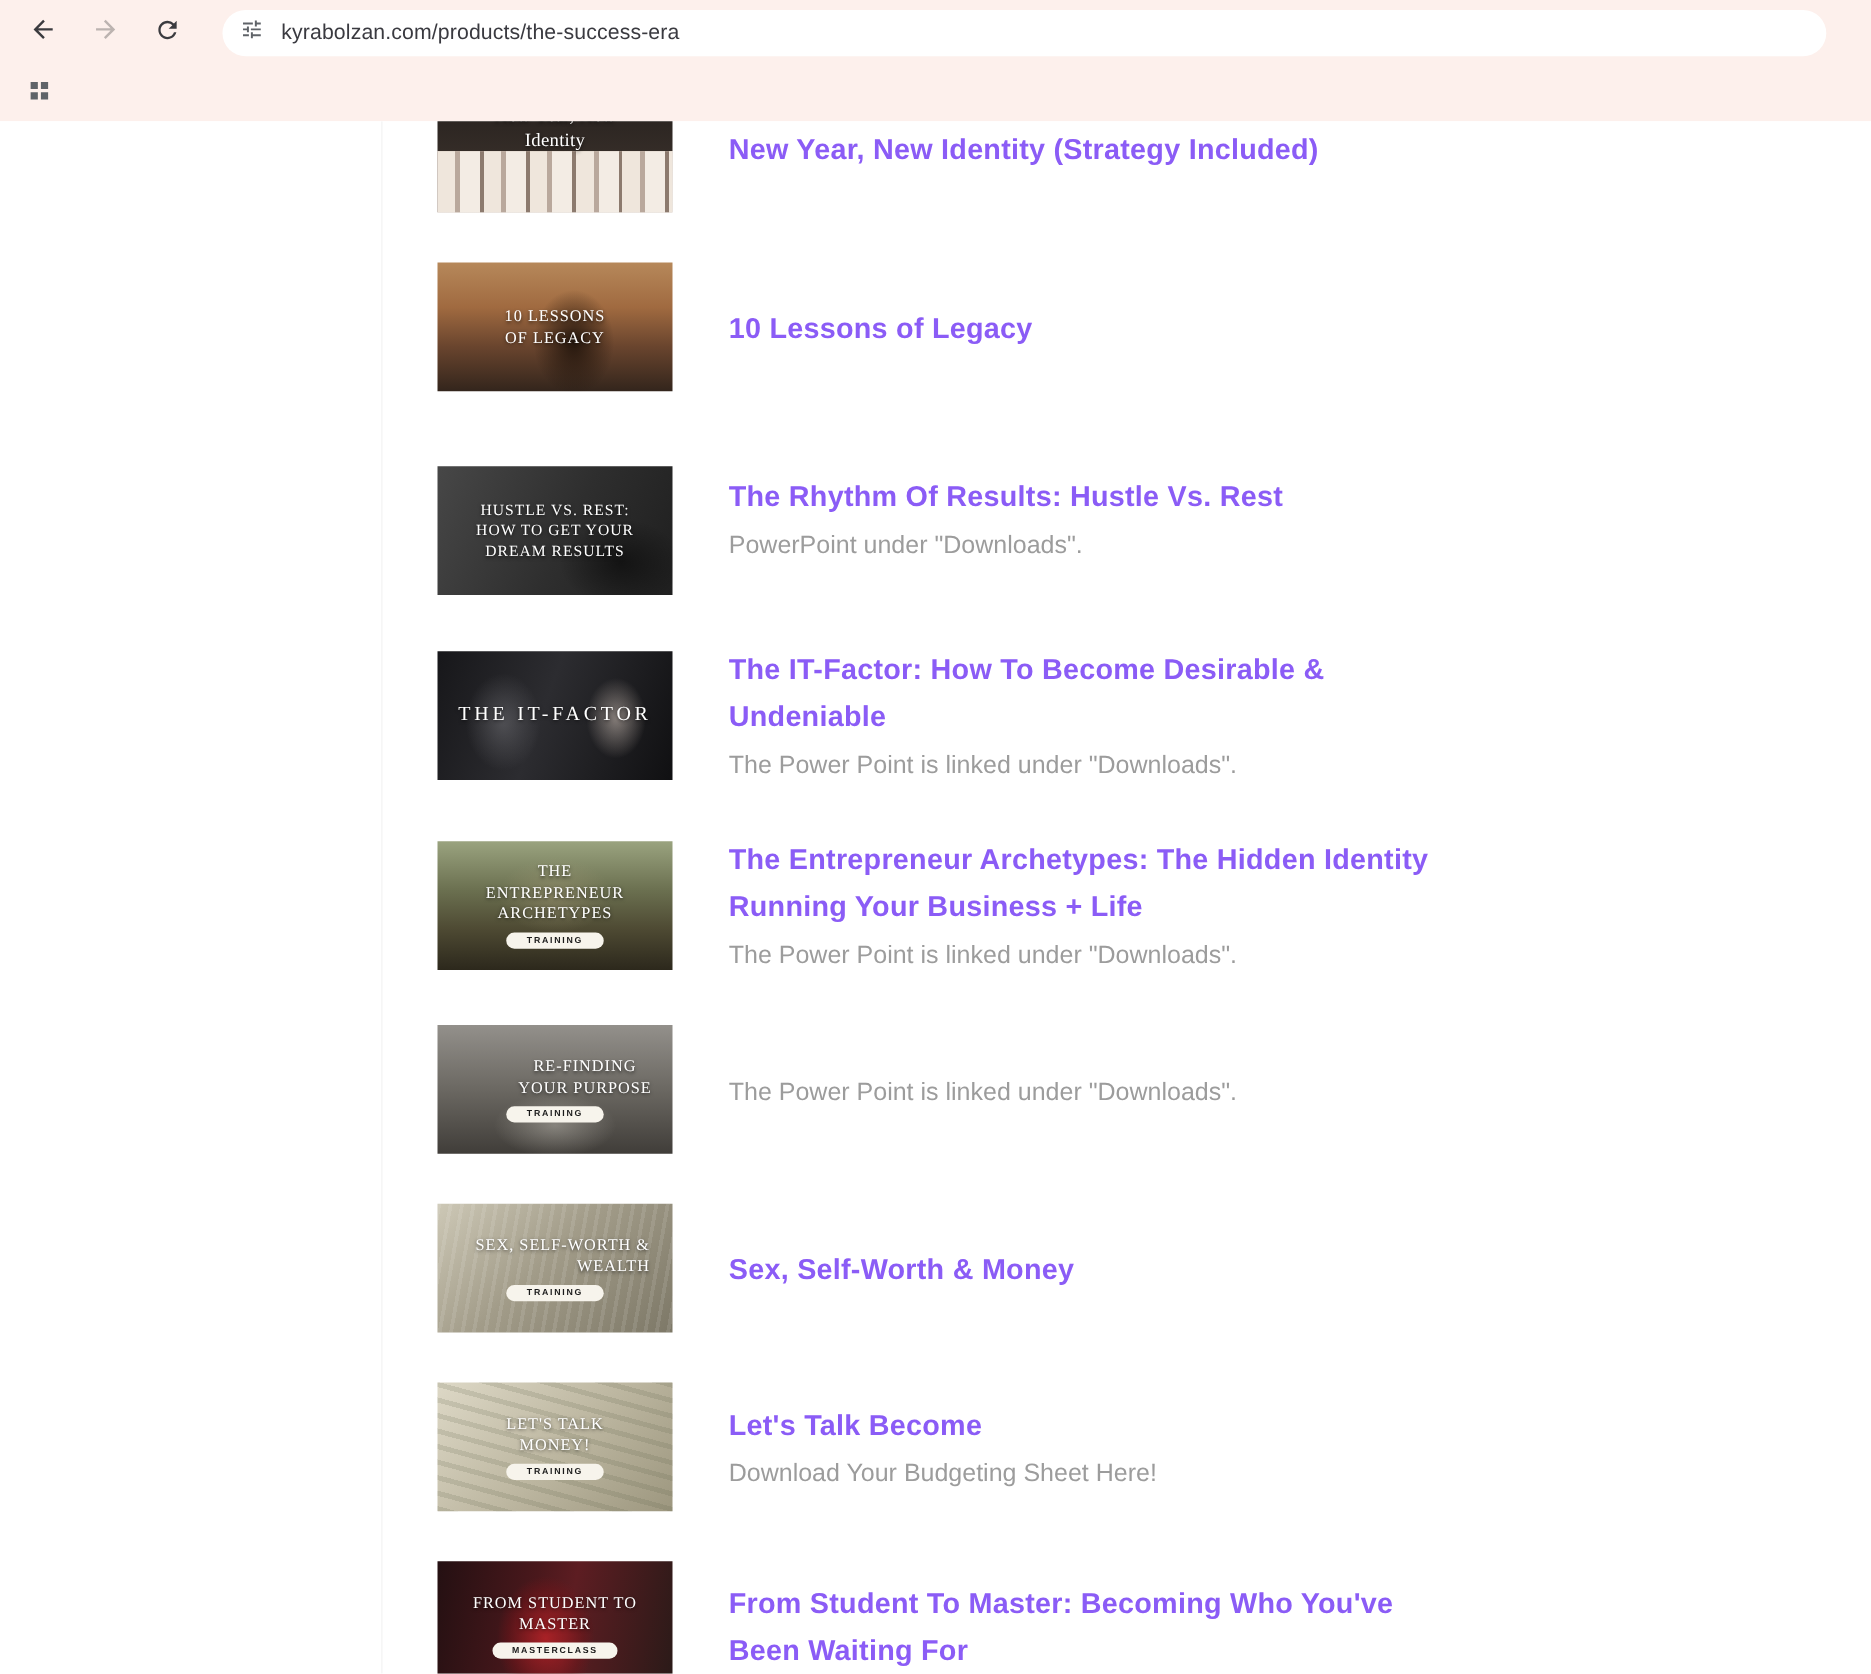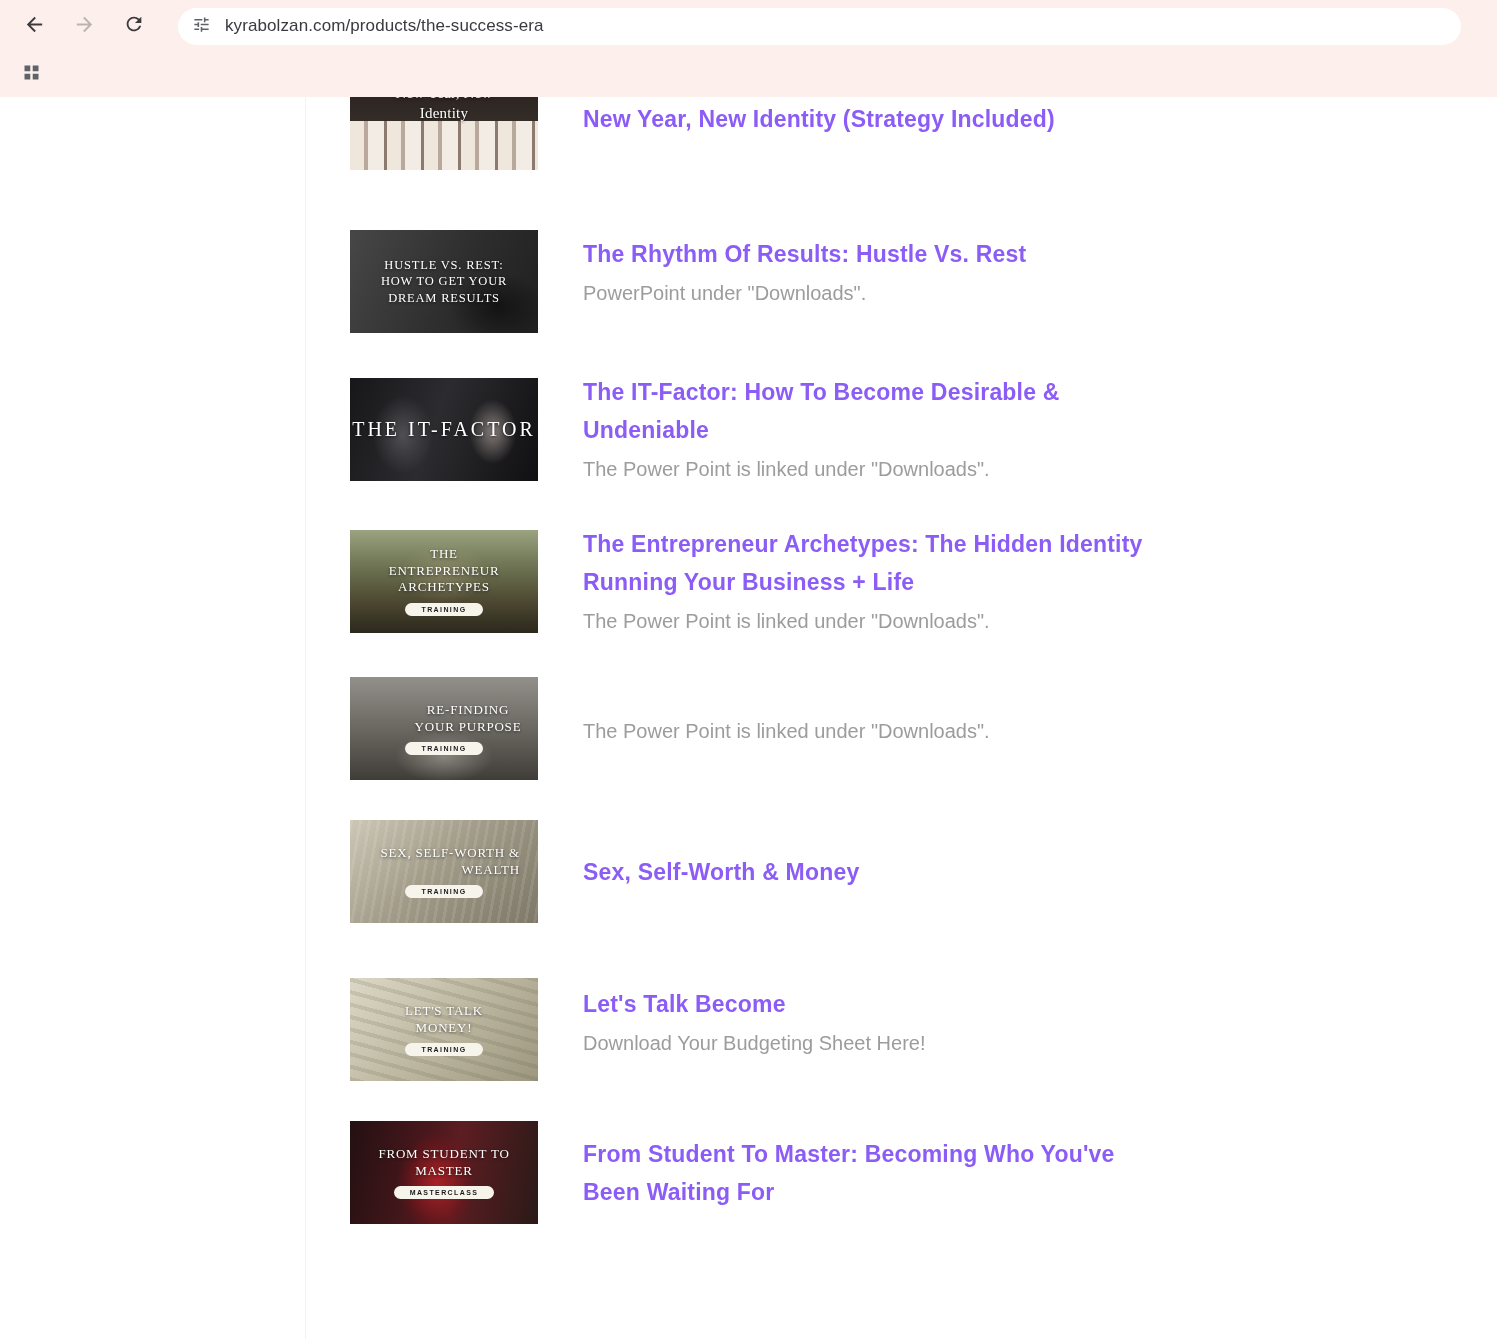--- a/index.html
+++ b/index.html
@@ -45,32 +45,32 @@
   .t1 .thumb-label{width:130px;font-size:15px;letter-spacing:0.2px;margin-bottom:30px;}
   .t2{background:radial-gradient(ellipse 46px 60px at 58% 62%,rgba(25,15,8,0.85),rgba(25,15,8,0) 70%),
       linear-gradient(180deg,#b6885a 0%,#a06a40 35%,#6a452e 65%,#33251c 100%);}
   .t2 .thumb-label{width:92px;}
   .t3{background:radial-gradient(ellipse 70px 50px at 78% 75%,rgba(0,0,0,0.5),transparent 70%),
       linear-gradient(115deg,#474747 0%,#2e2e2e 55%,#1f1f1f 100%);margin-top:20px;}
   .t3 .thumb-label{width:152px;font-size:12.5px;}
   .t4{background:radial-gradient(ellipse 34px 46px at 76% 52%,rgba(216,202,192,0.55),transparent 70%),
       radial-gradient(ellipse 40px 52px at 28% 55%,rgba(120,120,125,0.5),transparent 75%),
       linear-gradient(110deg,#17171a 0%,#2c2c30 45%,#101012 100%);}
-  .t4 .thumb-label{font-size:20px;letter-spacing:3px;}
+  .t4 .thumb-label{font-size:16px;letter-spacing:3px;}
   .t5{background:radial-gradient(ellipse 60px 40px at 50% 42%,rgba(165,155,120,0.45),transparent 75%),
       linear-gradient(180deg,#9aa37f 0%,#6b7050 38%,#4e4a33 68%,#2c281c 100%);}
   .t5 .thumb-label{width:142px;}
   .t6{background:radial-gradient(ellipse 70px 36px at 50% 78%,rgba(232,228,218,0.35),transparent 70%),
       linear-gradient(180deg,#93908b 0%,#6b6862 50%,#403d39 100%);}
   .t6 .thumb-label{width:122px;margin-left:48px;}
   .t7{background:repeating-linear-gradient(100deg,rgba(255,255,255,0.10) 0 3px,transparent 3px 9px),
       linear-gradient(135deg,#cdc8b6 0%,#a29c89 45%,#7d7867 100%);text-align:right;}
   .t7 .thumb-label{width:152px;}
   .t8{background:repeating-linear-gradient(15deg,rgba(90,95,70,0.16) 0 4px,transparent 4px 12px),
-      linear-gradient(135deg,#ddd8c6 0%,#beb8a2 50%,#9d977f 100%);margin-top:15px;}
+      linear-gradient(135deg,#ddd8c6 0%,#beb8a2 50%,#9d977f 100%);}
   .t8 .thumb-label{width:102px;}
   .t9{background:radial-gradient(ellipse 50px 64px at 46% 60%,rgba(190,35,40,0.8),rgba(120,20,25,0.4) 60%,transparent 78%),
       linear-gradient(100deg,#241012 0%,#4a181c 40%,#5d1d22 55%,#2a1a18 100%);}
   .t9 .thumb-label{width:132px;}
 </style>
 </head>
 <body>
 
 <div class="chrome">
   <div class="toolbar">
@@ -122,20 +122,30 @@
       <div class="thumb t1">
         <div class="thumb-label">New Year, New Identity</div>
 
       </div>
       <div class="text">
         <div class="title">New Year, New Identity (Strategy Included)</div>
 
       </div>
     </div>
 
+    <div class="item">
+      <div class="thumb t2">
+        <div class="thumb-label">10 LESSONS OF LEGACY</div>
+
+      </div>
+      <div class="text">
+        <div class="title">10 Lessons of Legacy</div>
+
+      </div>
+    </div>
 
     <div class="item">
       <div class="thumb t3">
         <div class="thumb-label">HUSTLE VS. REST: HOW TO GET YOUR DREAM RESULTS</div>
 
       </div>
       <div class="text">
         <div class="title">The Rhythm Of Results: Hustle Vs. Rest</div>
         <div class="subtitle">PowerPoint under "Downloads".</div>
       </div>

